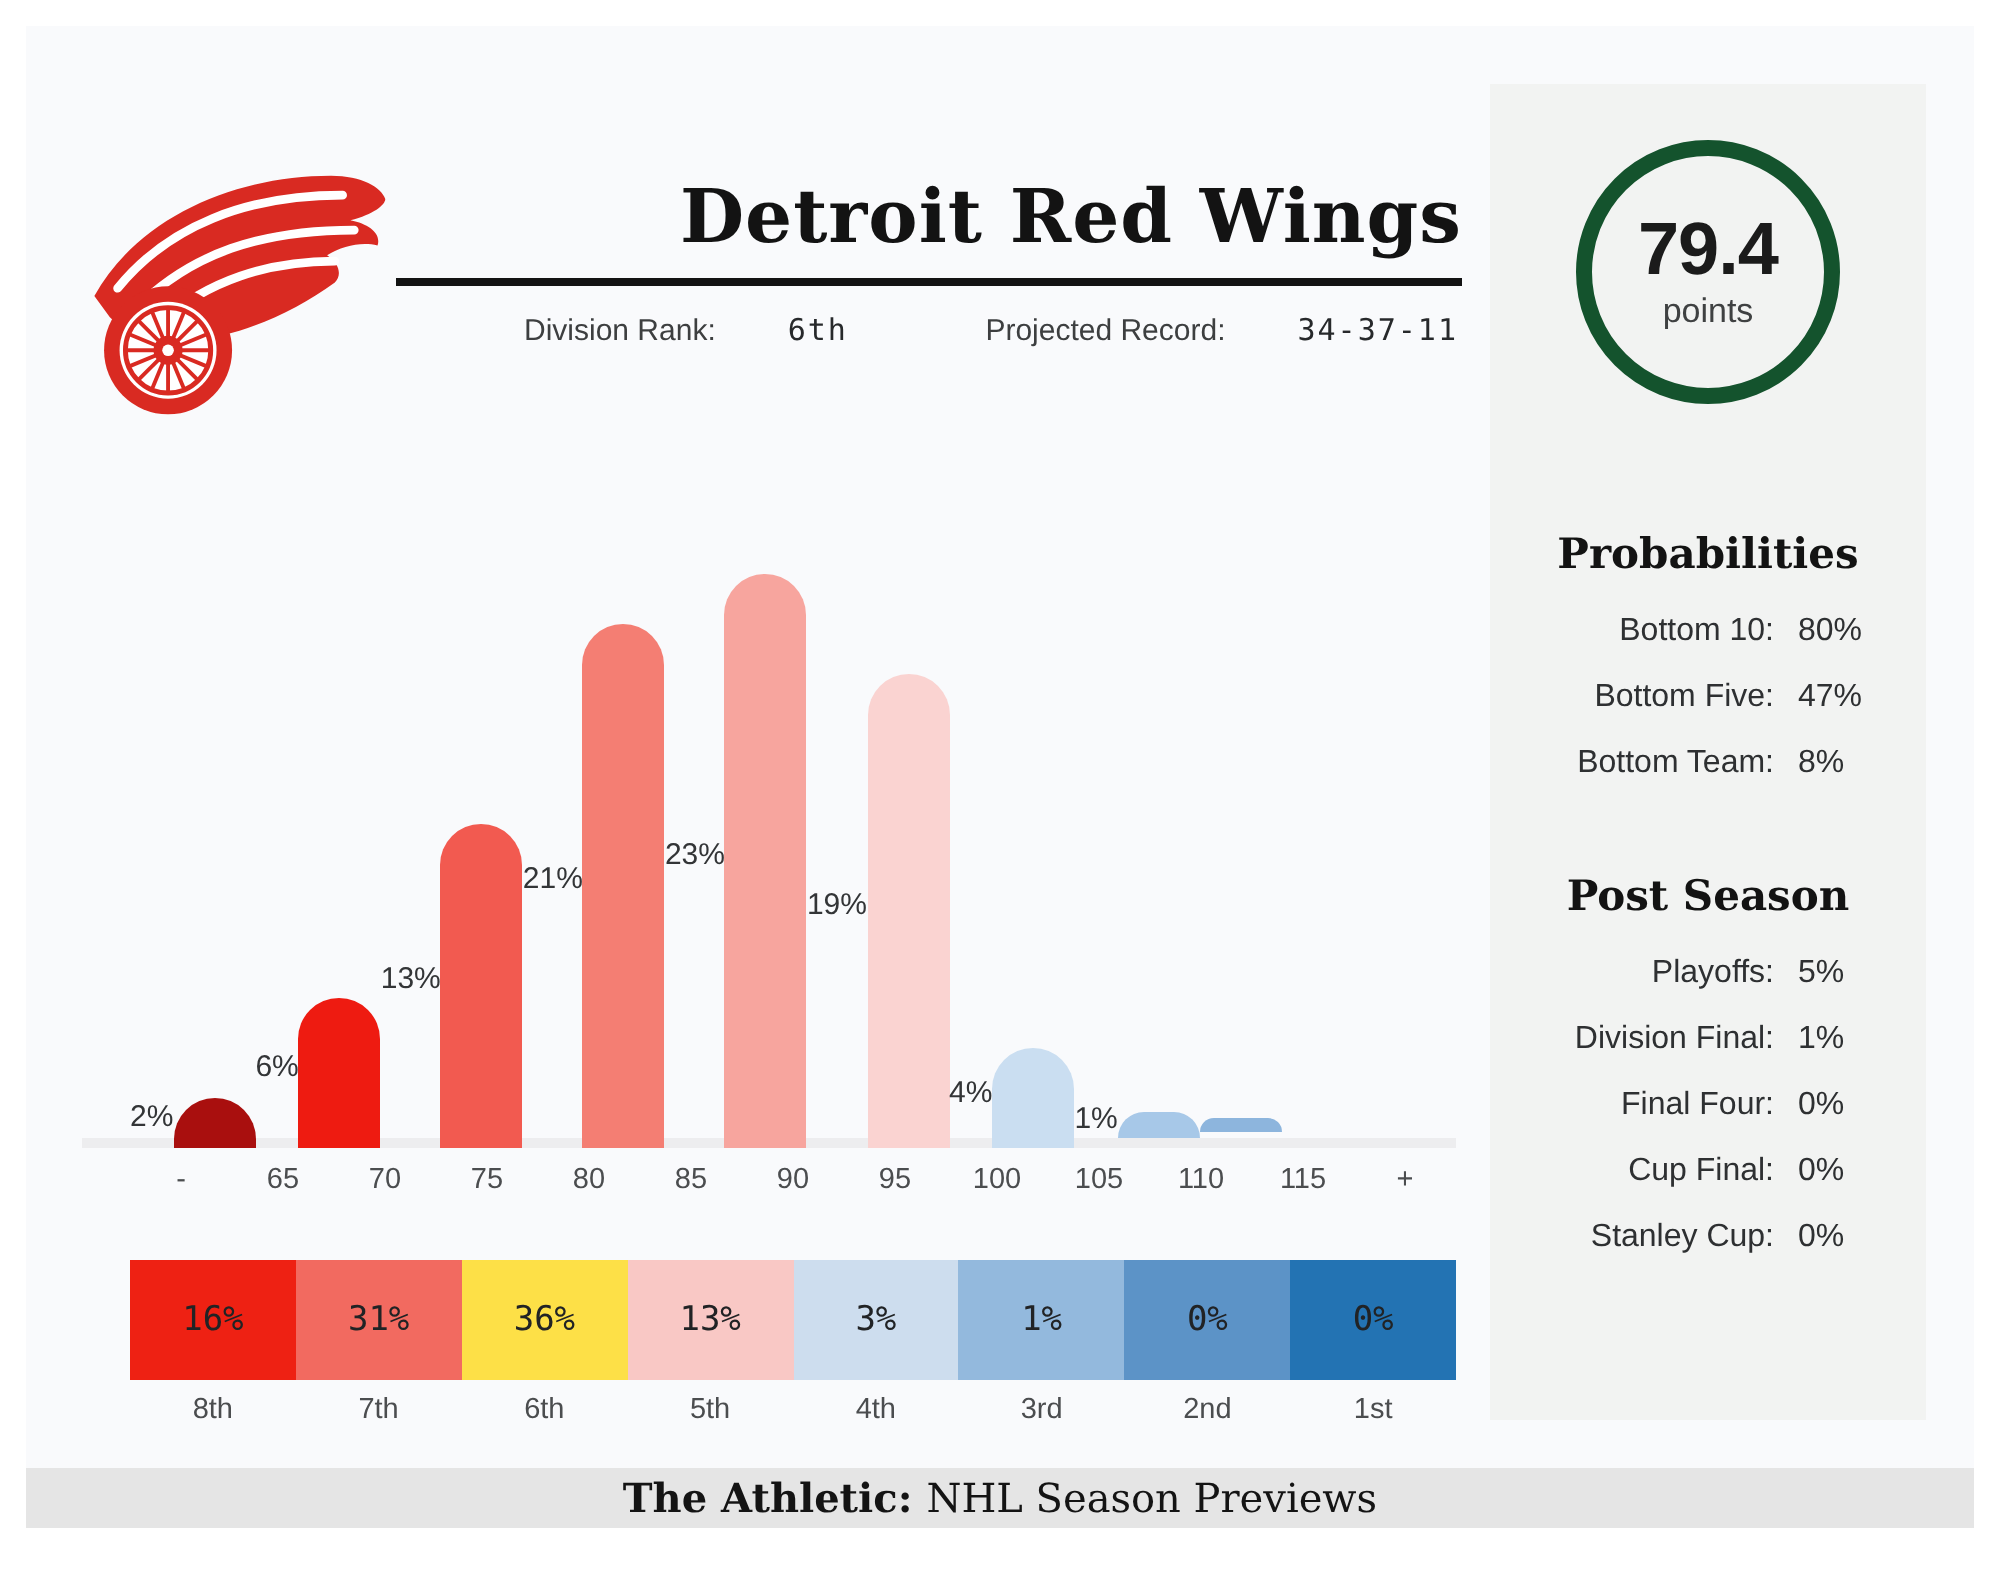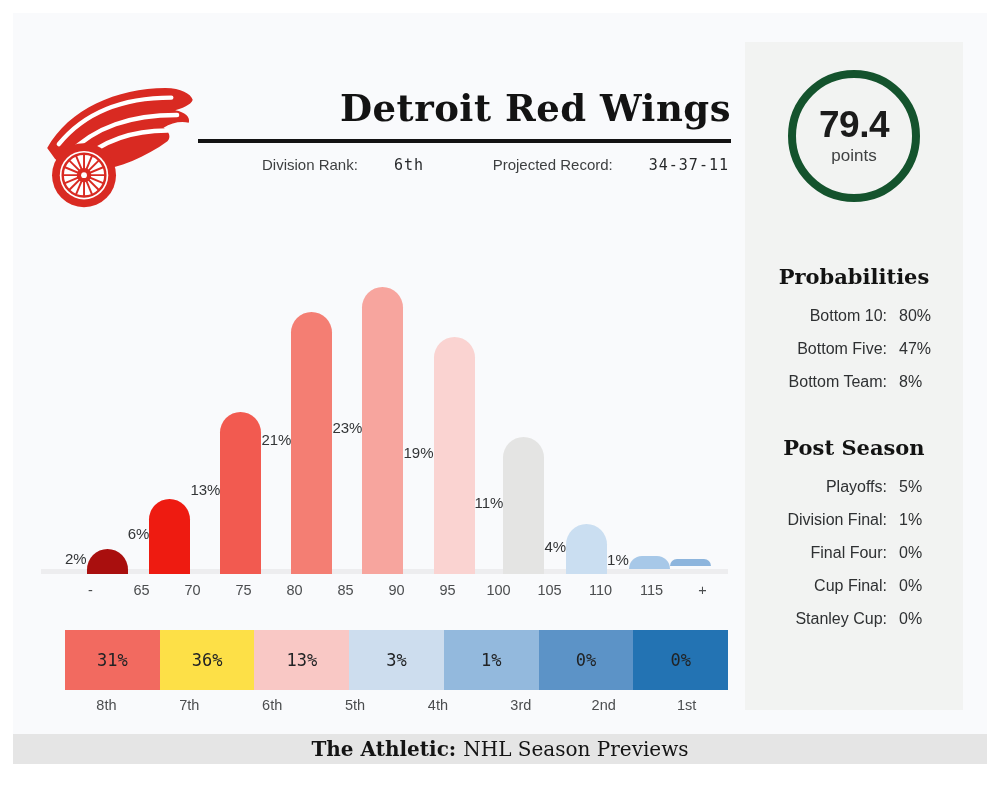--- a/index.html
+++ b/index.html
@@ -139,24 +139,20 @@
             </div>
             <div class="slot">
               <div class="bar-label">23%</div>
               <div class="bar" style="height: 287.5px; background: rgb(247, 165, 158);"></div>
             </div>
             <div class="slot">
               <div class="bar-label">19%</div>
               <div class="bar" style="height: 237.5px; background: rgb(250, 211, 209);"></div>
             </div>
             <div class="slot">
-              <div class="bar-label">11%</div>
-              <div class="bar" style="height: 137.5px; background: rgb(228, 228, 227);"></div>
-            </div>
-            <div class="slot">
               <div class="bar-label">4%</div>
               <div class="bar" style="height: 50px; background: rgb(202, 222, 241);"></div>
             </div>
             <div class="slot">
               <div class="bar-label">1%</div>
               <div class="bar" style="height: 12.5px; background: rgb(167, 200, 232);"></div>
             </div>
             <div class="slot">
               <div class="bar-label"></div>
               <div class="bar" style="height: 6.25px; background: rgb(141, 181, 221);"></div>
@@ -183,20 +179,21 @@
             <div class="axis-label">100</div>
             <div class="axis-label">105</div>
             <div class="axis-label">110</div>
             <div class="axis-label">115</div>
             <div class="axis-label">+</div>
           </div>
       </div>
 
       <div class="band-section">
         <div class="band" id="band">
+            <div class="band-cell" style="background: rgb(238, 33, 19);">16%</div>
             <div class="band-cell" style="background: rgb(242, 106, 96);">31%</div>
             <div class="band-cell" style="background: #fde047;">36%</div>
             <div class="band-cell" style="background: rgb(249, 200, 197);">13%</div>
             <div class="band-cell" style="background: rgb(205, 221, 238);">3%</div>
             <div class="band-cell" style="background: rgb(147, 185, 221);">1%</div>
             <div class="band-cell" style="background: rgb(92, 147, 199);">0%</div>
             <div class="band-cell" style="background: rgb(35, 115, 179);">0%</div>
           </div>
         <div class="band-ranks" id="band-ranks">
             <div class="band-rank">8th</div>

